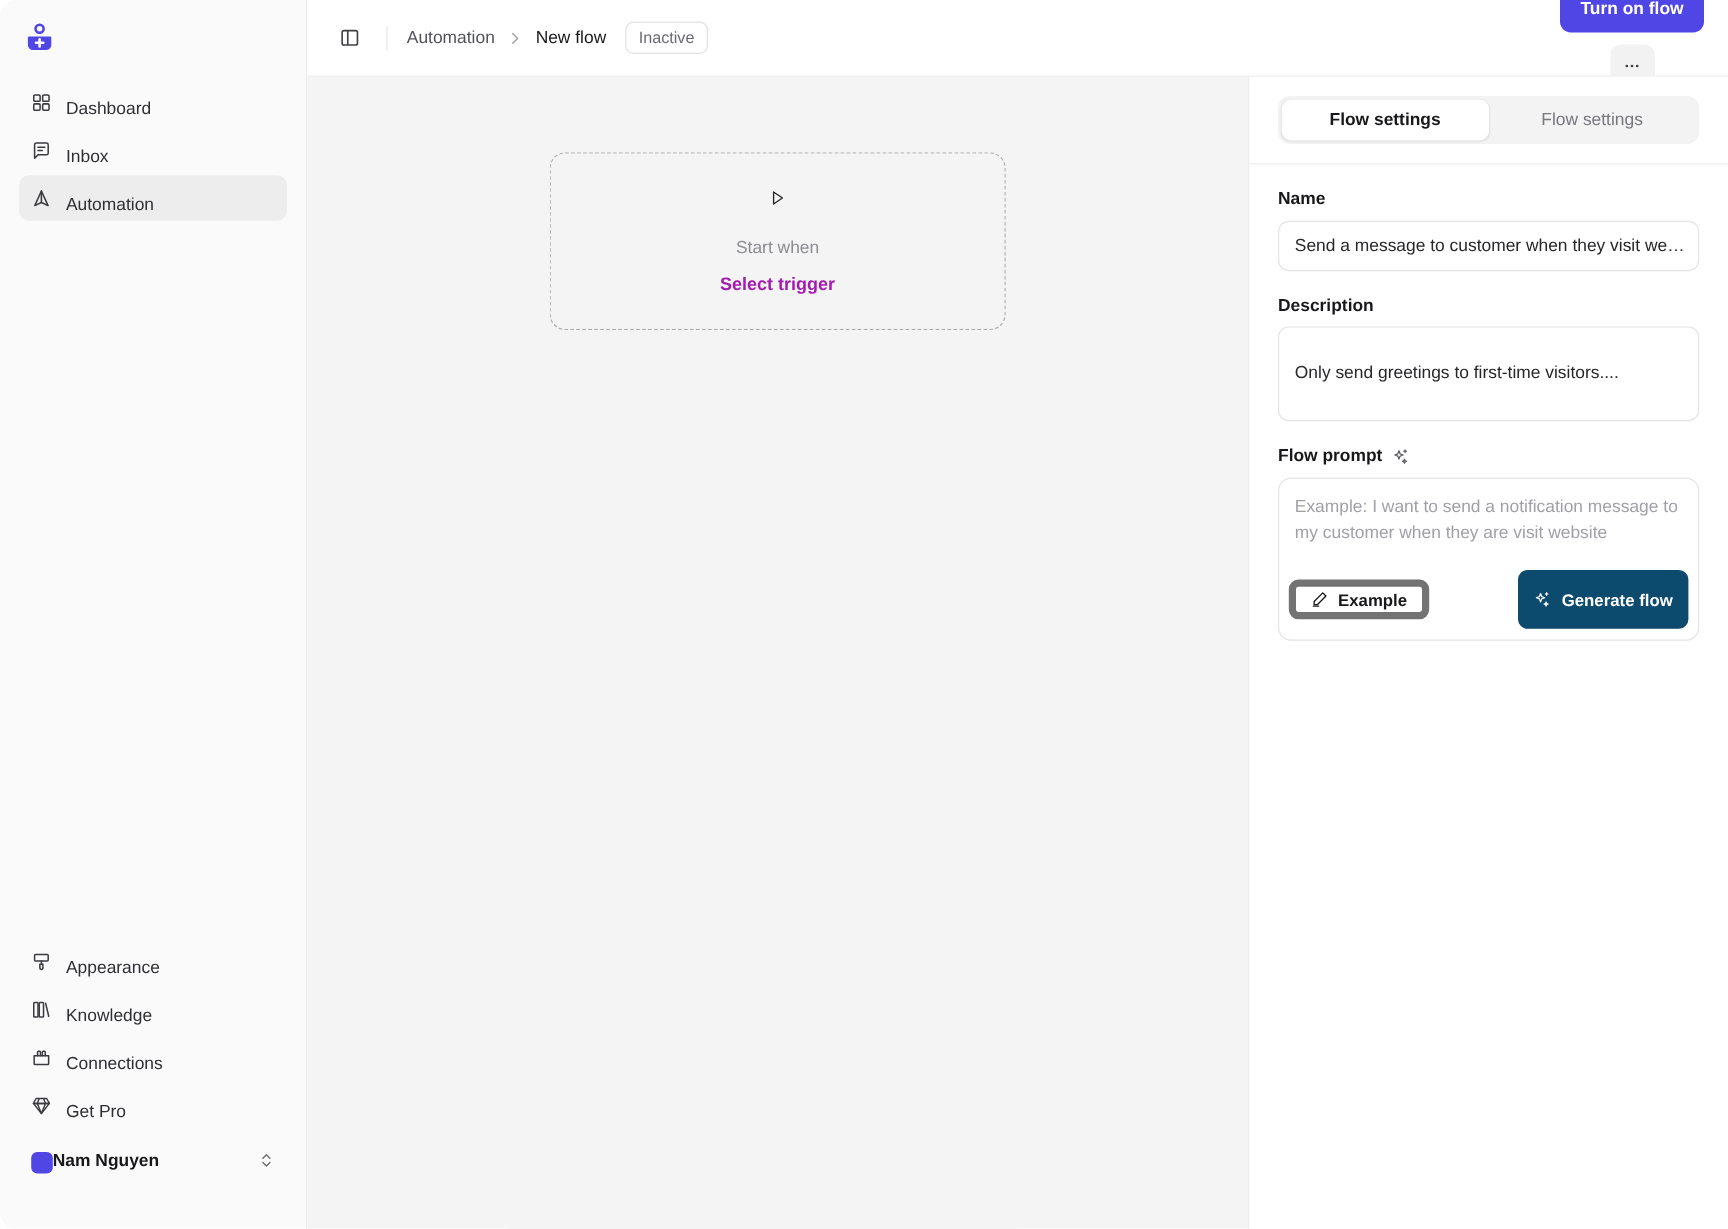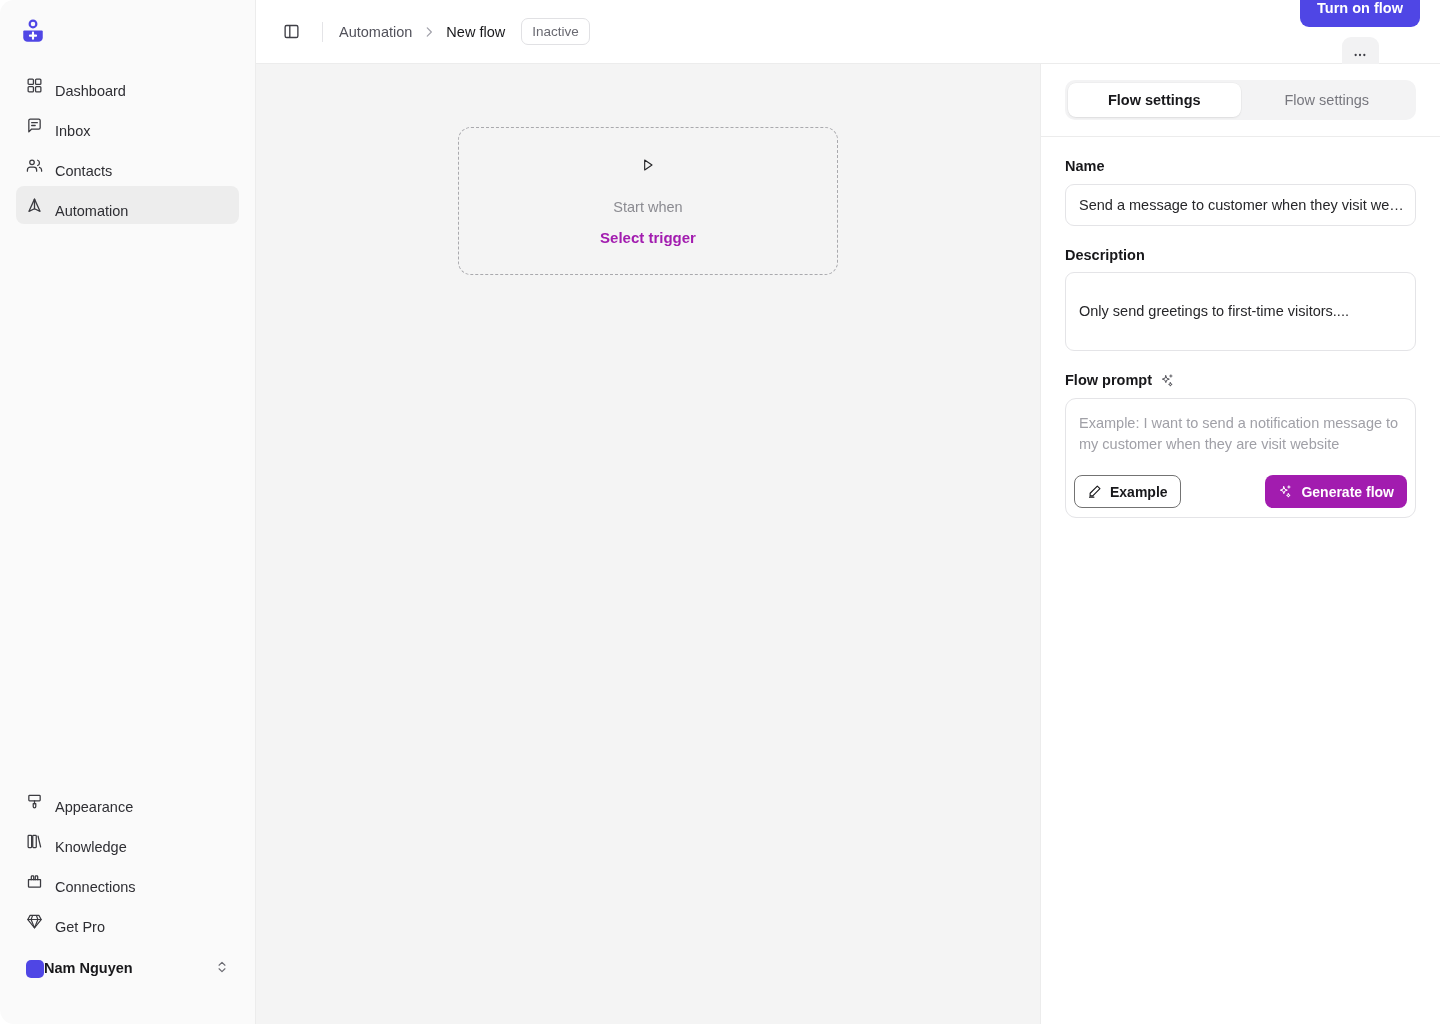--- a/index.html
+++ b/index.html
@@ -303,40 +303,40 @@
     justify-content: space-between;
     padding: 0 8px 9px 8px;
   }
 
   .btn-ghost {
     display: inline-flex;
     align-items: center;
     gap: 8px;
     height: 33px;
     padding: 0 12px;
-    border: 1px solid #737373;
+    border: 6px solid #737373;
     background: #ffffff;
     border-radius: 8px;
     font-size: 14px;
     font-weight: 600;
     color: #18181b;
     font-family: inherit;
     cursor: pointer;
     white-space: nowrap;
   }
   .btn-ghost svg { width: 15px; height: 15px; color: #18181b; }
 
   .btn-generate {
     display: inline-flex;
     align-items: center;
     gap: 8px;
-    height: 33px;
+    height: 49px;
     padding: 0 13px;
     border: none;
-    background: #a21caf;
+    background: #0c4a6e;
     border-radius: 8px;
     font-size: 14px;
     font-weight: 600;
     color: #ffffff;
     font-family: inherit;
     cursor: pointer;
     white-space: nowrap;
   }
   .btn-generate svg { width: 15px; height: 15px; color: #ffffff; }
 </style>
@@ -368,29 +368,20 @@
       </div>
 
       <div class="nav-item">
         <svg class="ico" viewBox="0 0 24 24" fill="none" stroke="currentColor" stroke-width="1.8" stroke-linecap="round" stroke-linejoin="round">
           <path d="M20 15a2 2 0 0 1-2 2H8l-4 4V5a2 2 0 0 1 2-2h12a2 2 0 0 1 2 2z"></path>
           <path d="M8 8h8M8 12h5"></path>
         </svg>
         <span class="lbl">Inbox</span>
       </div>
 
-      <div class="nav-item">
-        <svg class="ico" viewBox="0 0 24 24" fill="none" stroke="currentColor" stroke-width="1.8" stroke-linecap="round" stroke-linejoin="round">
-          <path d="M15 20v-1.6a4 4 0 0 0-4-4H6a4 4 0 0 0-4 4V20"></path>
-          <circle cx="8.5" cy="7.5" r="3.2"></circle>
-          <path d="M22 20v-1.6a4 4 0 0 0-3-3.87"></path>
-          <path d="M16.5 4.6a4 4 0 0 1 0 7.4"></path>
-        </svg>
-        <span class="lbl">Contacts</span>
-      </div>
 
       <div class="nav-item active">
         <svg class="ico" viewBox="0 0 24 24" fill="none" stroke="currentColor" stroke-width="1.8" stroke-linecap="round" stroke-linejoin="round">
           <path d="M12 3 4.2 20.2 12 16.6l7.8 3.6z"></path>
           <path d="M12 3v13.6"></path>
         </svg>
         <span class="lbl">Automation</span>
       </div>
 
     </nav>

